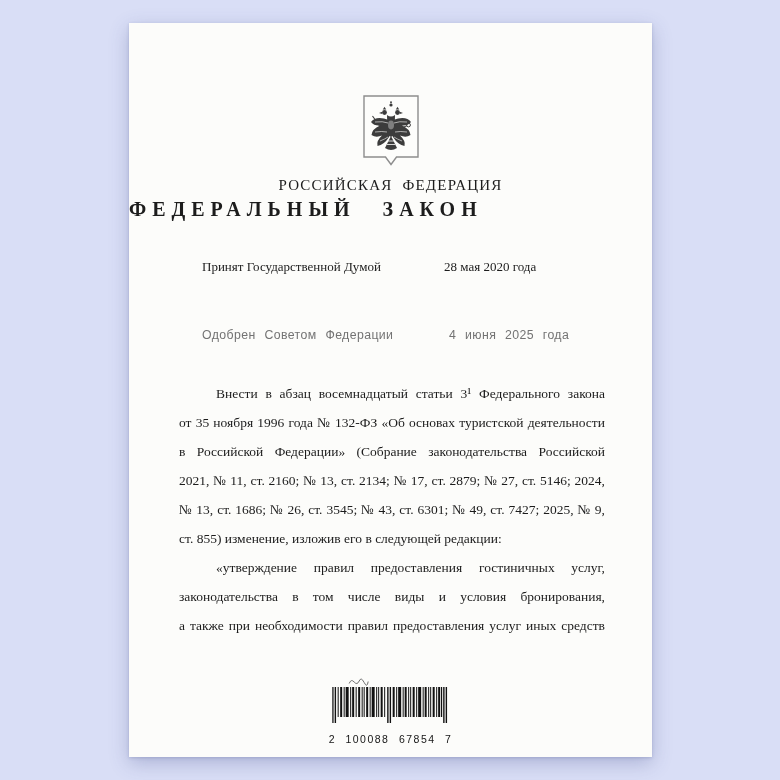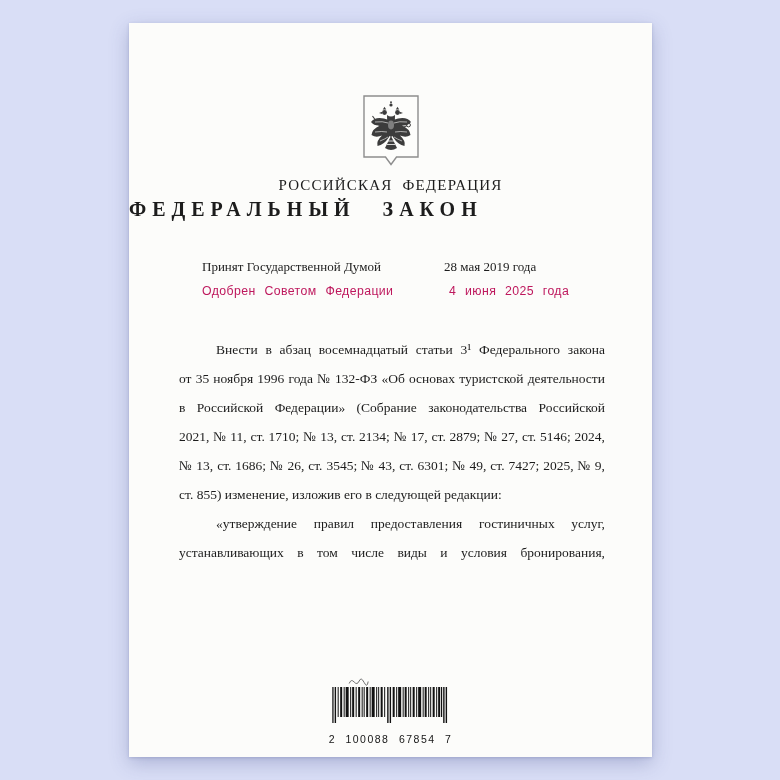--- a/index.html
+++ b/index.html
@@ -32,21 +32,22 @@
   .law-title {
     margin-top: 38px; text-align: center;
     font-weight: bold; font-size: 13px; line-height: 19px;
   }
   .adoption { margin: 33px 0 0 73px; }
   .adopt-row { display: flex; line-height: 25px; font-size: 13px; }
   .adopt-row .label { width: 242px; }
   .typed {
     font-family: "Liberation Sans", sans-serif;
     font-size: 12.3px; letter-spacing: 0.4px; word-spacing: 5px;
-    color: #be185d;
+    color: #737373;
+    margin-top: 44px;
   }
   .typed.date { padding-left: 5px; }
   .body-text { margin: 31px 47px 0 50px; font-size: 13.5px; }
   .bline {
     line-height: 29px;
     text-align: justify; text-align-last: justify;
     text-justify: inter-word;
   }
   .bline.left { text-align: left; text-align-last: left; }
   .bline.indent { text-indent: 37px; }
@@ -95,37 +96,38 @@
     </svg>
   </span>
 
   <div class="country">РОССИЙСКАЯ ФЕДЕРАЦИЯ</div>
   <div class="doctype">ФЕДЕРАЛЬНЫЙ ЗАКОН</div>
 
 
   <div class="adoption">
     <div class="adopt-row">
       <span class="label">Принят Государственной Думой</span>
-      <span class="date">28 мая 2019 года</span>
+      <span class="date">28 мая 2020 года</span>
     </div>
     <div class="adopt-row">
       <span class="label typed">Одобрен Советом Федерации</span>
       <span class="typed date">4 июня 2025 года</span>
     </div>
   </div>
 
   <div class="body-text">
     <div class="bline indent">Внести в абзац восемнадцатый статьи 3¹ Федерального закона</div>
     <div class="bline">от 35 ноября 1996 года № 132-ФЗ «Об основах туристской деятельности</div>
     <div class="bline">в Российской Федерации» (Собрание законодательства Российской</div>
-    <div class="bline">2021, № 11, ст. 1710; № 13, ст. 2134; № 17, ст. 2879; № 27, ст. 5146; 2024,</div>
+    <div class="bline">2021, № 11, ст. 2160; № 13, ст. 2134; № 17, ст. 2879; № 27, ст. 5146; 2024,</div>
     <div class="bline">№ 13, ст. 1686; № 26, ст. 3545; № 43, ст. 6301; № 49, ст. 7427; 2025, № 9,</div>
     <div class="bline left">ст. 855) изменение, изложив его в следующей редакции:</div>
     <div class="bline indent">«утверждение правил предоставления гостиничных услуг,</div>
-    <div class="bline">устанавливающих в том числе виды и условия бронирования,</div>
+    <div class="bline">законодательства в том числе виды и условия бронирования,</div>
+    <div class="bline">а также при необходимости правил предоставления услуг иных средств</div>
   </div>
 
   <div class="barcode-block">
     <svg class="squiggle" width="22" height="9" viewBox="0 0 22 9">
       <path d="M2,6.5 Q4,1.5 7,5 T12,4 T17,5.5 T21,4.5" stroke="#6f6f6f" stroke-width="1" fill="none"></path>
     </svg>
     <svg width="116" height="36" viewBox="0 0 116 36">
       <g fill="#111">
         <rect x="0" y="0" width="1.4" height="36"></rect>
           <rect x="2.5" y="0" width="1.4" height="36"></rect>

